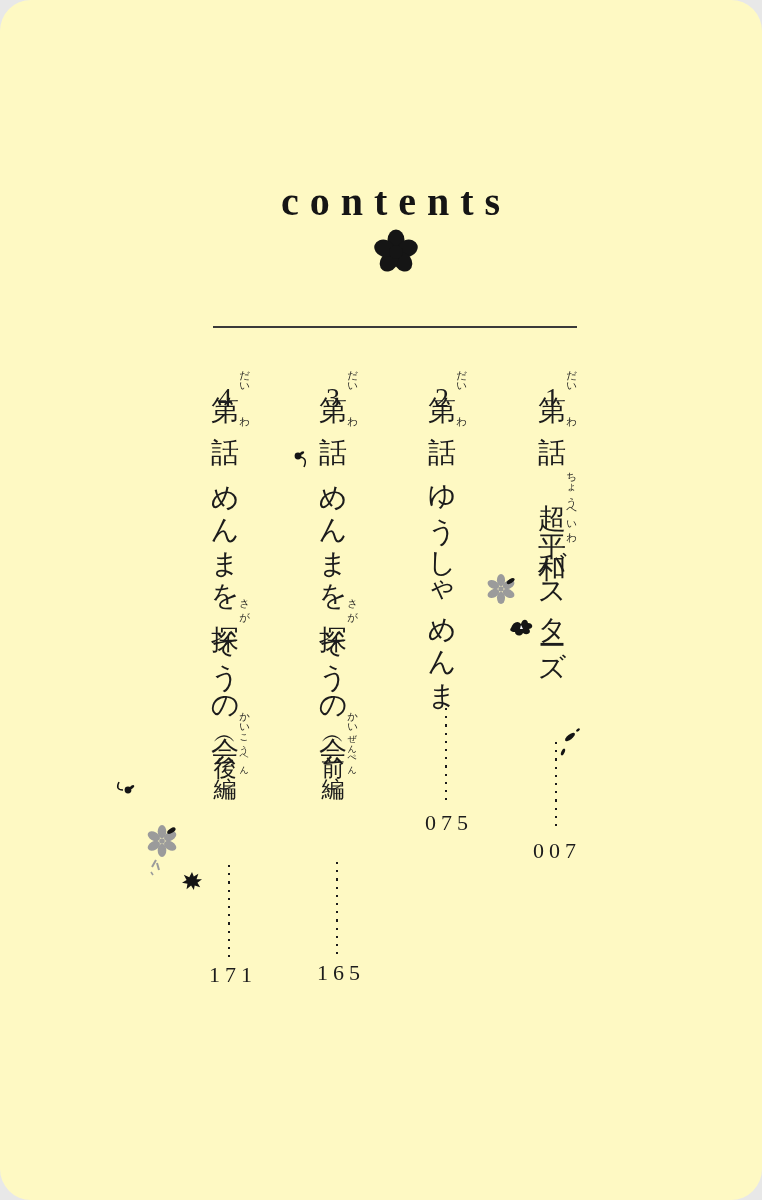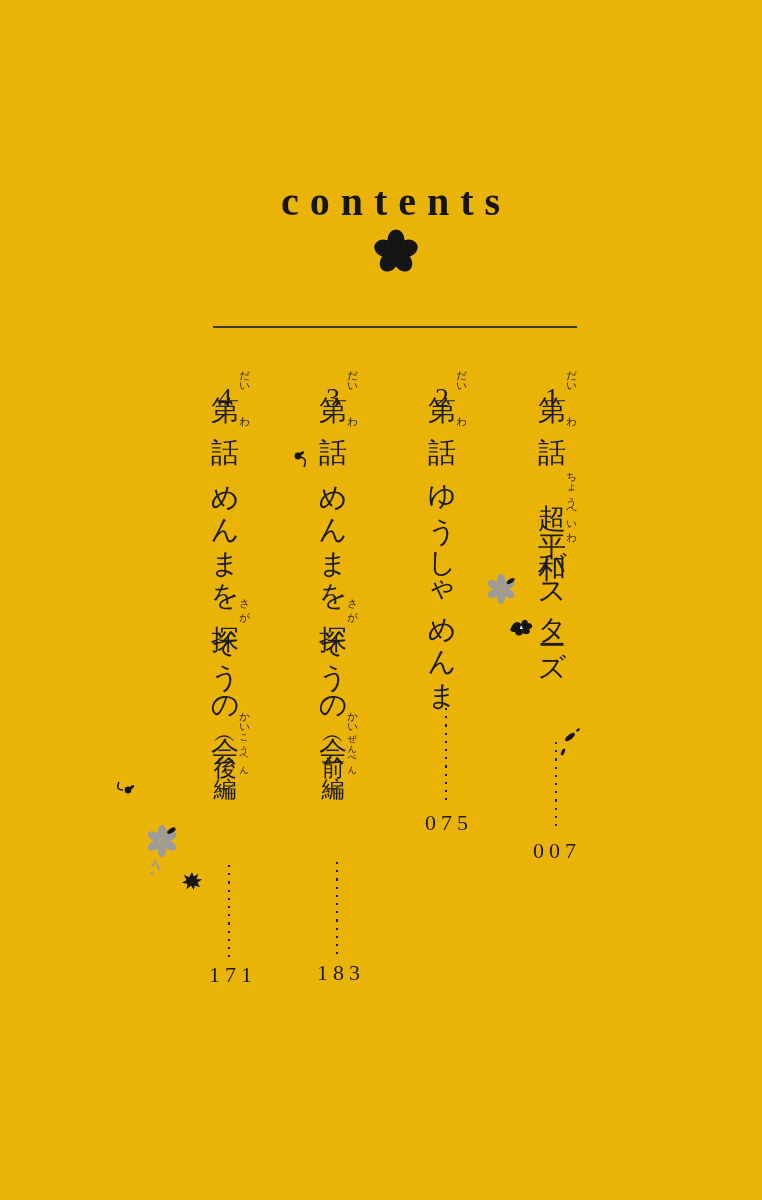--- a/index.html
+++ b/index.html
@@ -1,19 +1,19 @@
 <!DOCTYPE html>
 <html><head>
 <meta charset="utf-8">
 <style>
   html,body { margin:0; padding:0; background:#e8e8e8; }
   .page {
     position:relative; width:762px; height:1200px; margin:0 auto;
-    background:#eab308; overflow:hidden;
-    font-family:"Liberation Serif", serif; color:#1c1c1c;
+    background:#fef9c3; overflow:hidden;
+    font-family:"Liberation Serif", serif; color:#1c1c1c;border-radius:31px;
   }
   .contents-title {
     position:absolute; top:178px; left:396px; transform:translateX(-50%);
     font-size:40px; font-weight:bold; letter-spacing:11px; margin-right:-11px;
     color:#151515; white-space:nowrap;
   }
   .deco { position:absolute; }
   .rule { position:absolute; left:213px; top:326px; width:364px; height:2px; background:#3a3a3a; }
   .column {
     position:absolute; top:363px; width:46px;
@@ -71,21 +71,21 @@
     <span><ruby><span>第</span><rt>だい</rt></ruby><span class="upright">4</span><ruby><span>話</span><rt>わ</rt></ruby></span><span class="gap"></span><span><span>めんまを</span><ruby><span>探</span><rt>さが</rt></ruby><span>そうの</span><ruby><span>会</span><rt>かい</rt></ruby><span class="small">（</span><ruby class="small"><span>後</span><rt>こう</rt></ruby><ruby class="small"><span>編</span><rt>へん</rt></ruby><span class="small">）</span></span>
   </div>
 
   <div class="leader" style="left:555px; top:742px; height:90px;"></div>
   <div class="leader" style="left:445px; top:708px; height:96px;"></div>
   <div class="leader" style="left:336px; top:862px; height:92px;"></div>
   <div class="leader" style="left:228px; top:865px; height:92px;"></div>
 
   <div class="pagenum" style="left:554px; top:838px;">007</div>
   <div class="pagenum" style="left:446px; top:810px;">075</div>
-  <div class="pagenum" style="left:338px; top:960px;">183</div>
+  <div class="pagenum" style="left:338px; top:960px;">165</div>
   <div class="pagenum" style="left:230px; top:962px;text-align:center;">171</div>
 
   <svg class="deco" style="left:486px; top:574px;" width="30" height="30" viewBox="0 0 34 34">
     <g fill="#9b9b9b">
       <ellipse cx="17" cy="7" rx="4.6" ry="7"></ellipse>
       <ellipse cx="17" cy="7" rx="4.6" ry="7" transform="rotate(60 17 17)"></ellipse>
       <ellipse cx="17" cy="7" rx="4.6" ry="7" transform="rotate(120 17 17)"></ellipse>
       <ellipse cx="17" cy="7" rx="4.6" ry="7" transform="rotate(180 17 17)"></ellipse>
       <ellipse cx="17" cy="7" rx="4.6" ry="7" transform="rotate(240 17 17)"></ellipse>
       <ellipse cx="17" cy="7" rx="4.6" ry="7" transform="rotate(300 17 17)"></ellipse>

